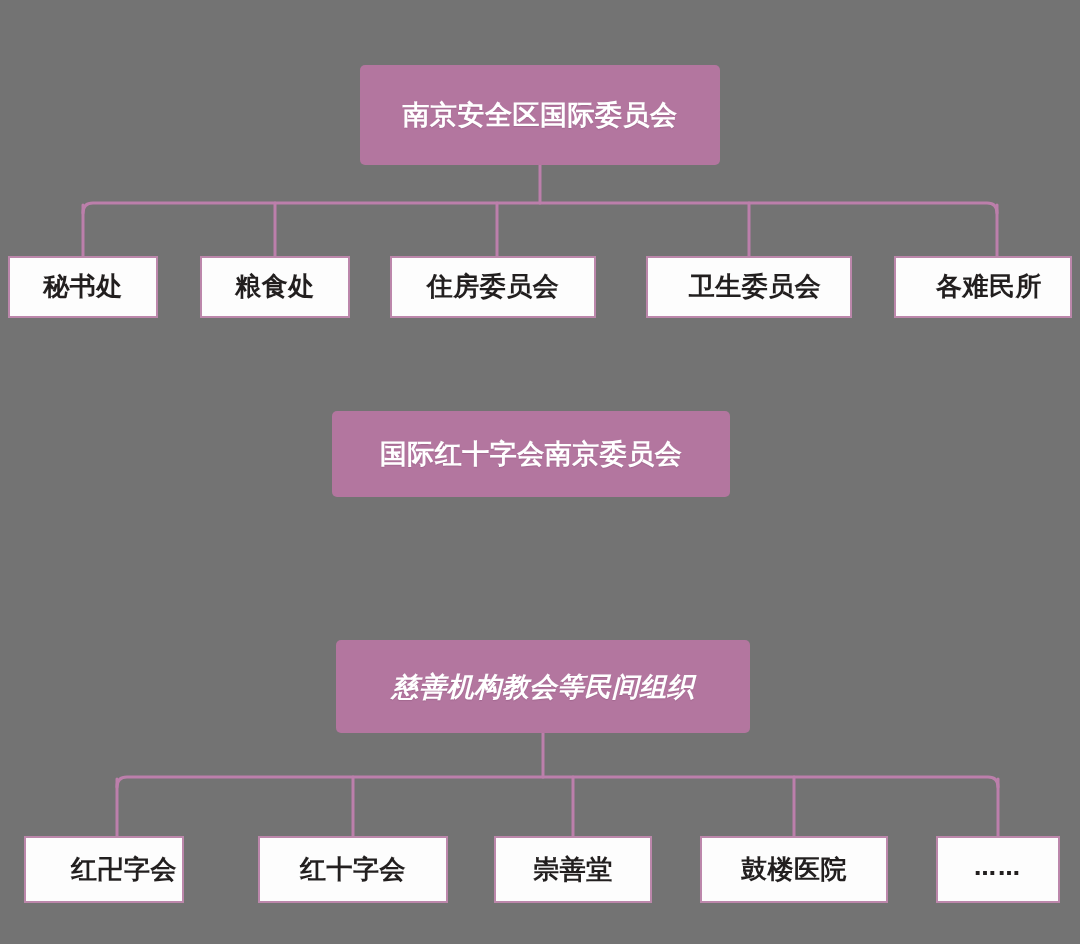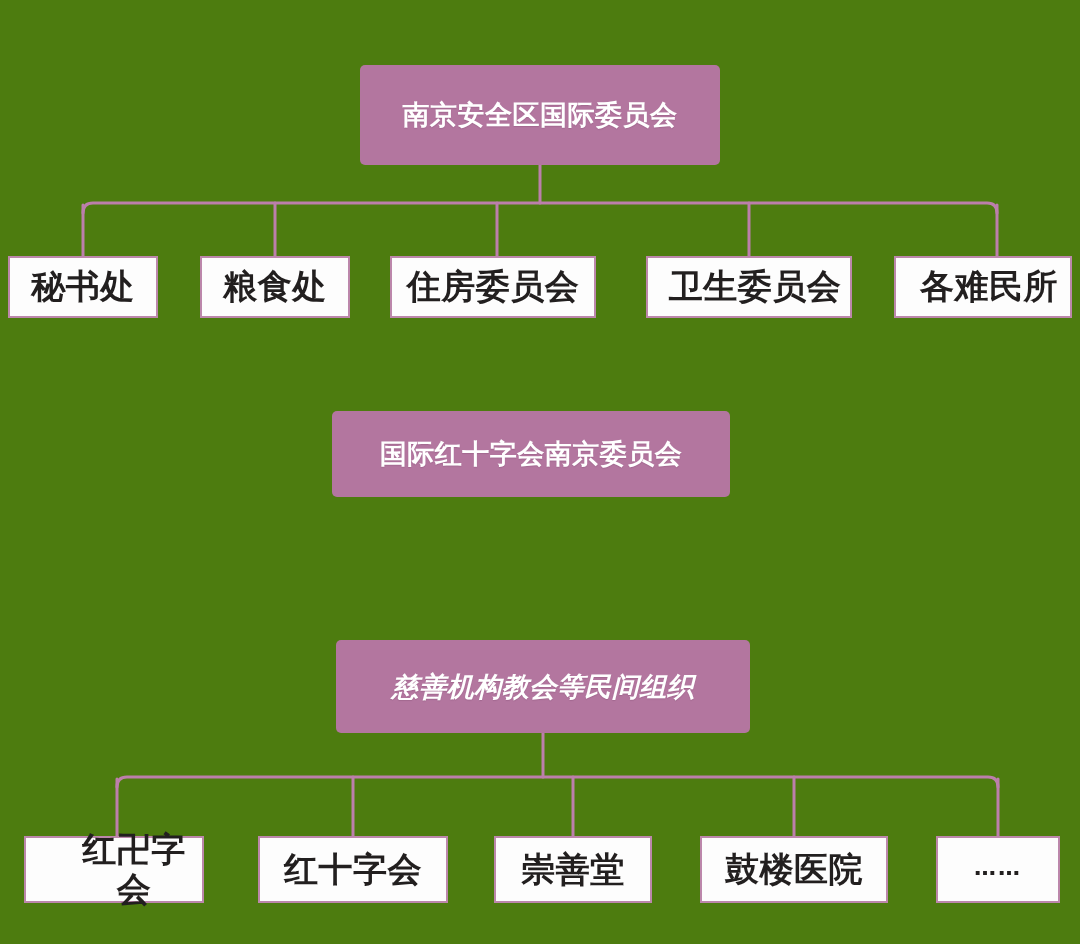--- a/index.html
+++ b/index.html
@@ -10,21 +10,21 @@
     width: 1080px;
     height: 944px;
     background: #ffffff;
     font-family: "DejaVu Sans", "Liberation Sans", sans-serif;
     overflow: hidden;
   }
   #chart-root {
     position: relative;
     width: 1080px;
     height: 944px;
-    background: #4d7c0f;
+    background: #737373;
   }
   svg.connectors {
     position: absolute;
     left: 0;
     top: 0;
     width: 1080px;
     height: 944px;
     pointer-events: none;
   }
   .node {
@@ -48,21 +48,21 @@
     color: #221f1f;
     border: 2px solid #bc87ab;
     font-weight: bold;
     letter-spacing: 0.5px;
   }
   .node-root .node-text {
     font-size: 27px;
     text-shadow: 0 1px 1px rgba(90,45,75,0.18);
   }
   .node-leaf .node-text {
-    font-size: 34px;
+    font-size: 26px;
   }
   .node-leaf.is-ellipsis .node-text {
     font-size: 22px;
     letter-spacing: 2px;
     position: relative;
     top: -2px;
   }
 
   
   #node-committee        { left: 360px; top: 65px;  width: 360px; height: 100px; }
@@ -70,21 +70,21 @@
   #node-food             { left: 200px; top: 256px; width: 150px; height: 62px; }
   #node-housing          { left: 390px; top: 256px; width: 206px; height: 62px; }
   #node-health           { left: 646px; top: 256px; width: 206px; height: 62px; padding-left: 12px; }
   #node-refugee-camps    { left: 894px; top: 256px; width: 178px; height: 62px; padding-left: 12px; }
 
   
   #node-red-cross-nanjing { left: 332px; top: 411px; width: 398px; height: 86px; }
 
   
   #node-charity          { left: 336px; top: 640px; width: 414px; height: 93px; font-style: italic; }
-  #node-red-swastika     { left: 24px;  top: 836px; width: 180px; height: 67px; padding-left: 40px; }
+  #node-red-swastika     { left: 24px;  top: 836px; width: 160px; height: 67px; padding-left: 40px; }
   #node-red-cross        { left: 258px; top: 836px; width: 190px; height: 67px; text-align: right; }
   #node-chongshan        { left: 494px; top: 836px; width: 158px; height: 67px; }
   #node-gulou-hospital   { left: 700px; top: 836px; width: 188px; height: 67px; }
   #node-etc              { left: 936px; top: 836px; width: 124px; height: 67px; }
 </style>
 </head>
 <body>
 
 <div id="chart-root">
 

